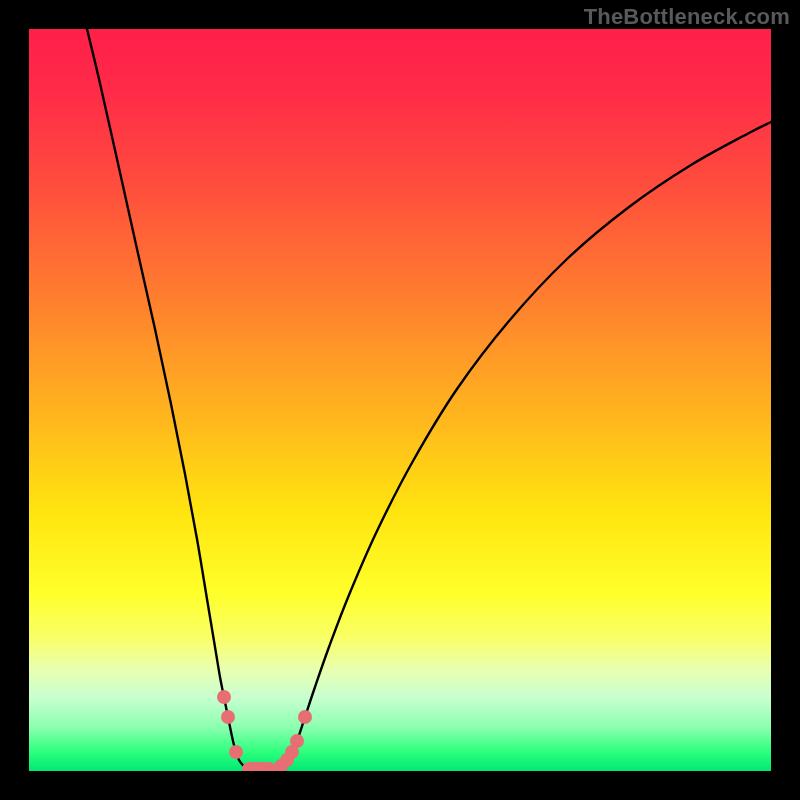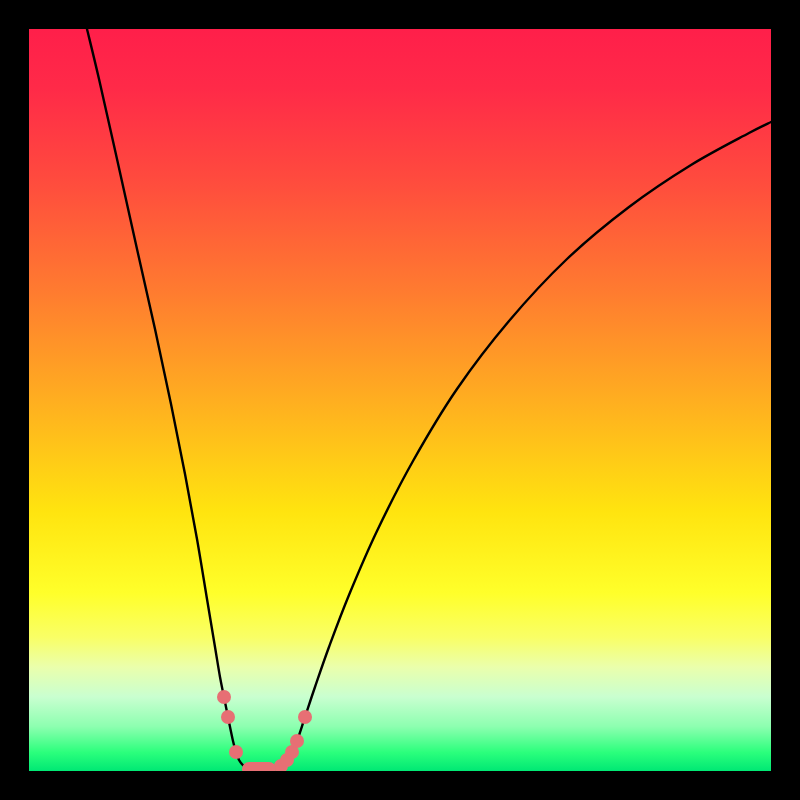--- a/index.html
+++ b/index.html
@@ -95,13 +95,14 @@
         <div class="dot" style="left: 252px; top: 737px; background: rgb(231, 111, 116);"></div>
         <div class="dot" style="left: 258px; top: 731px; background: rgb(231, 111, 116);"></div>
         <div class="dot" style="left: 263px; top: 723px; background: rgb(231, 111, 116);"></div>
         <div class="dot" style="left: 268px; top: 712px; background: rgb(231, 111, 116);"></div>
         <div class="dot" style="left: 276px; top: 688px; background: rgb(231, 111, 116);"></div>
         <div class="pill" style="left: 213px; top: 740px; width: 34px; background: rgb(231, 111, 116);"></div>
       </div>
 
   </div>
 
+  <div class="watermark">TheBottleneck.com</div>
 </div>
 
 </body></html>

